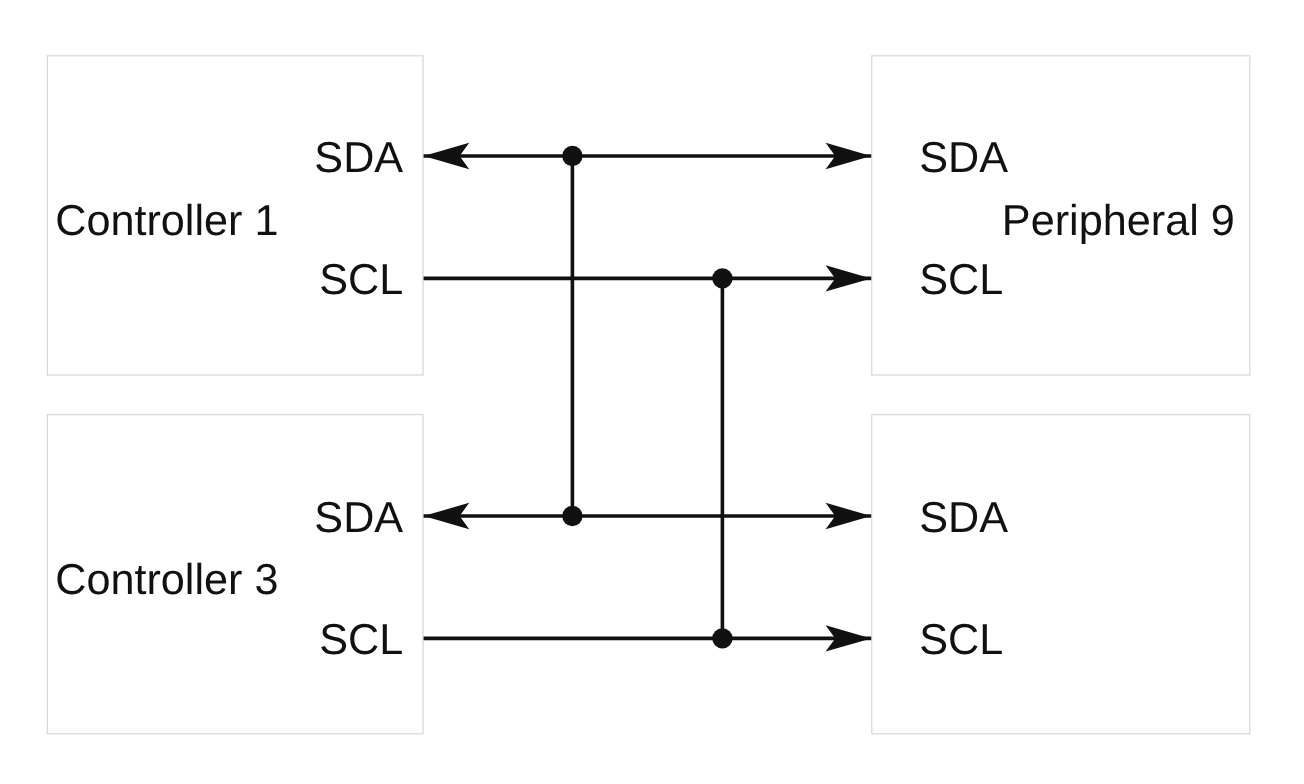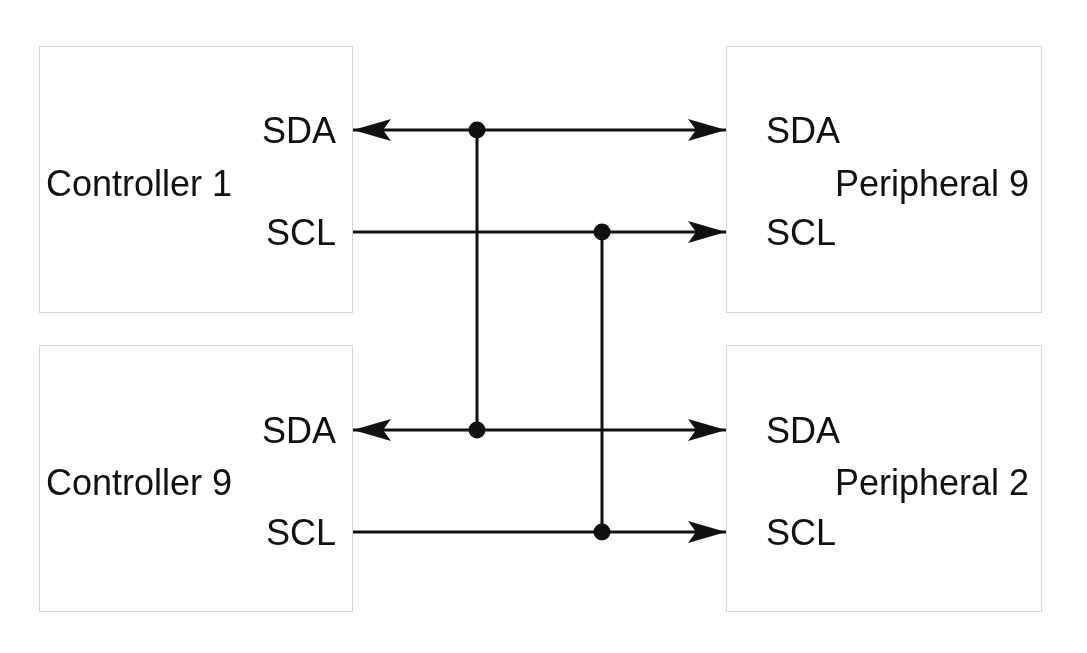--- a/index.html
+++ b/index.html
@@ -85,24 +85,23 @@
     <span class="port ctrl row-scl">SCL</span>
   </div>
 
   <div class="node node-p1">
     <span class="node-title align-right">Peripheral 9</span>
     <span class="port peri row-sda">SDA</span>
     <span class="port peri row-scl">SCL</span>
   </div>
 
   <div class="node node-c2">
-    <span class="node-title align-left">Controller 9</span>
+    <span class="node-title align-left">Controller 3</span>
     <span class="port ctrl row-sda">SDA</span>
     <span class="port ctrl row-scl">SCL</span>
   </div>
 
   <div class="node node-p2">
-    <span class="node-title align-right">Peripheral 2</span>
     <span class="port peri row-sda">SDA</span>
     <span class="port peri row-scl">SCL</span>
   </div>
 
 </div>
 
 </body></html>

